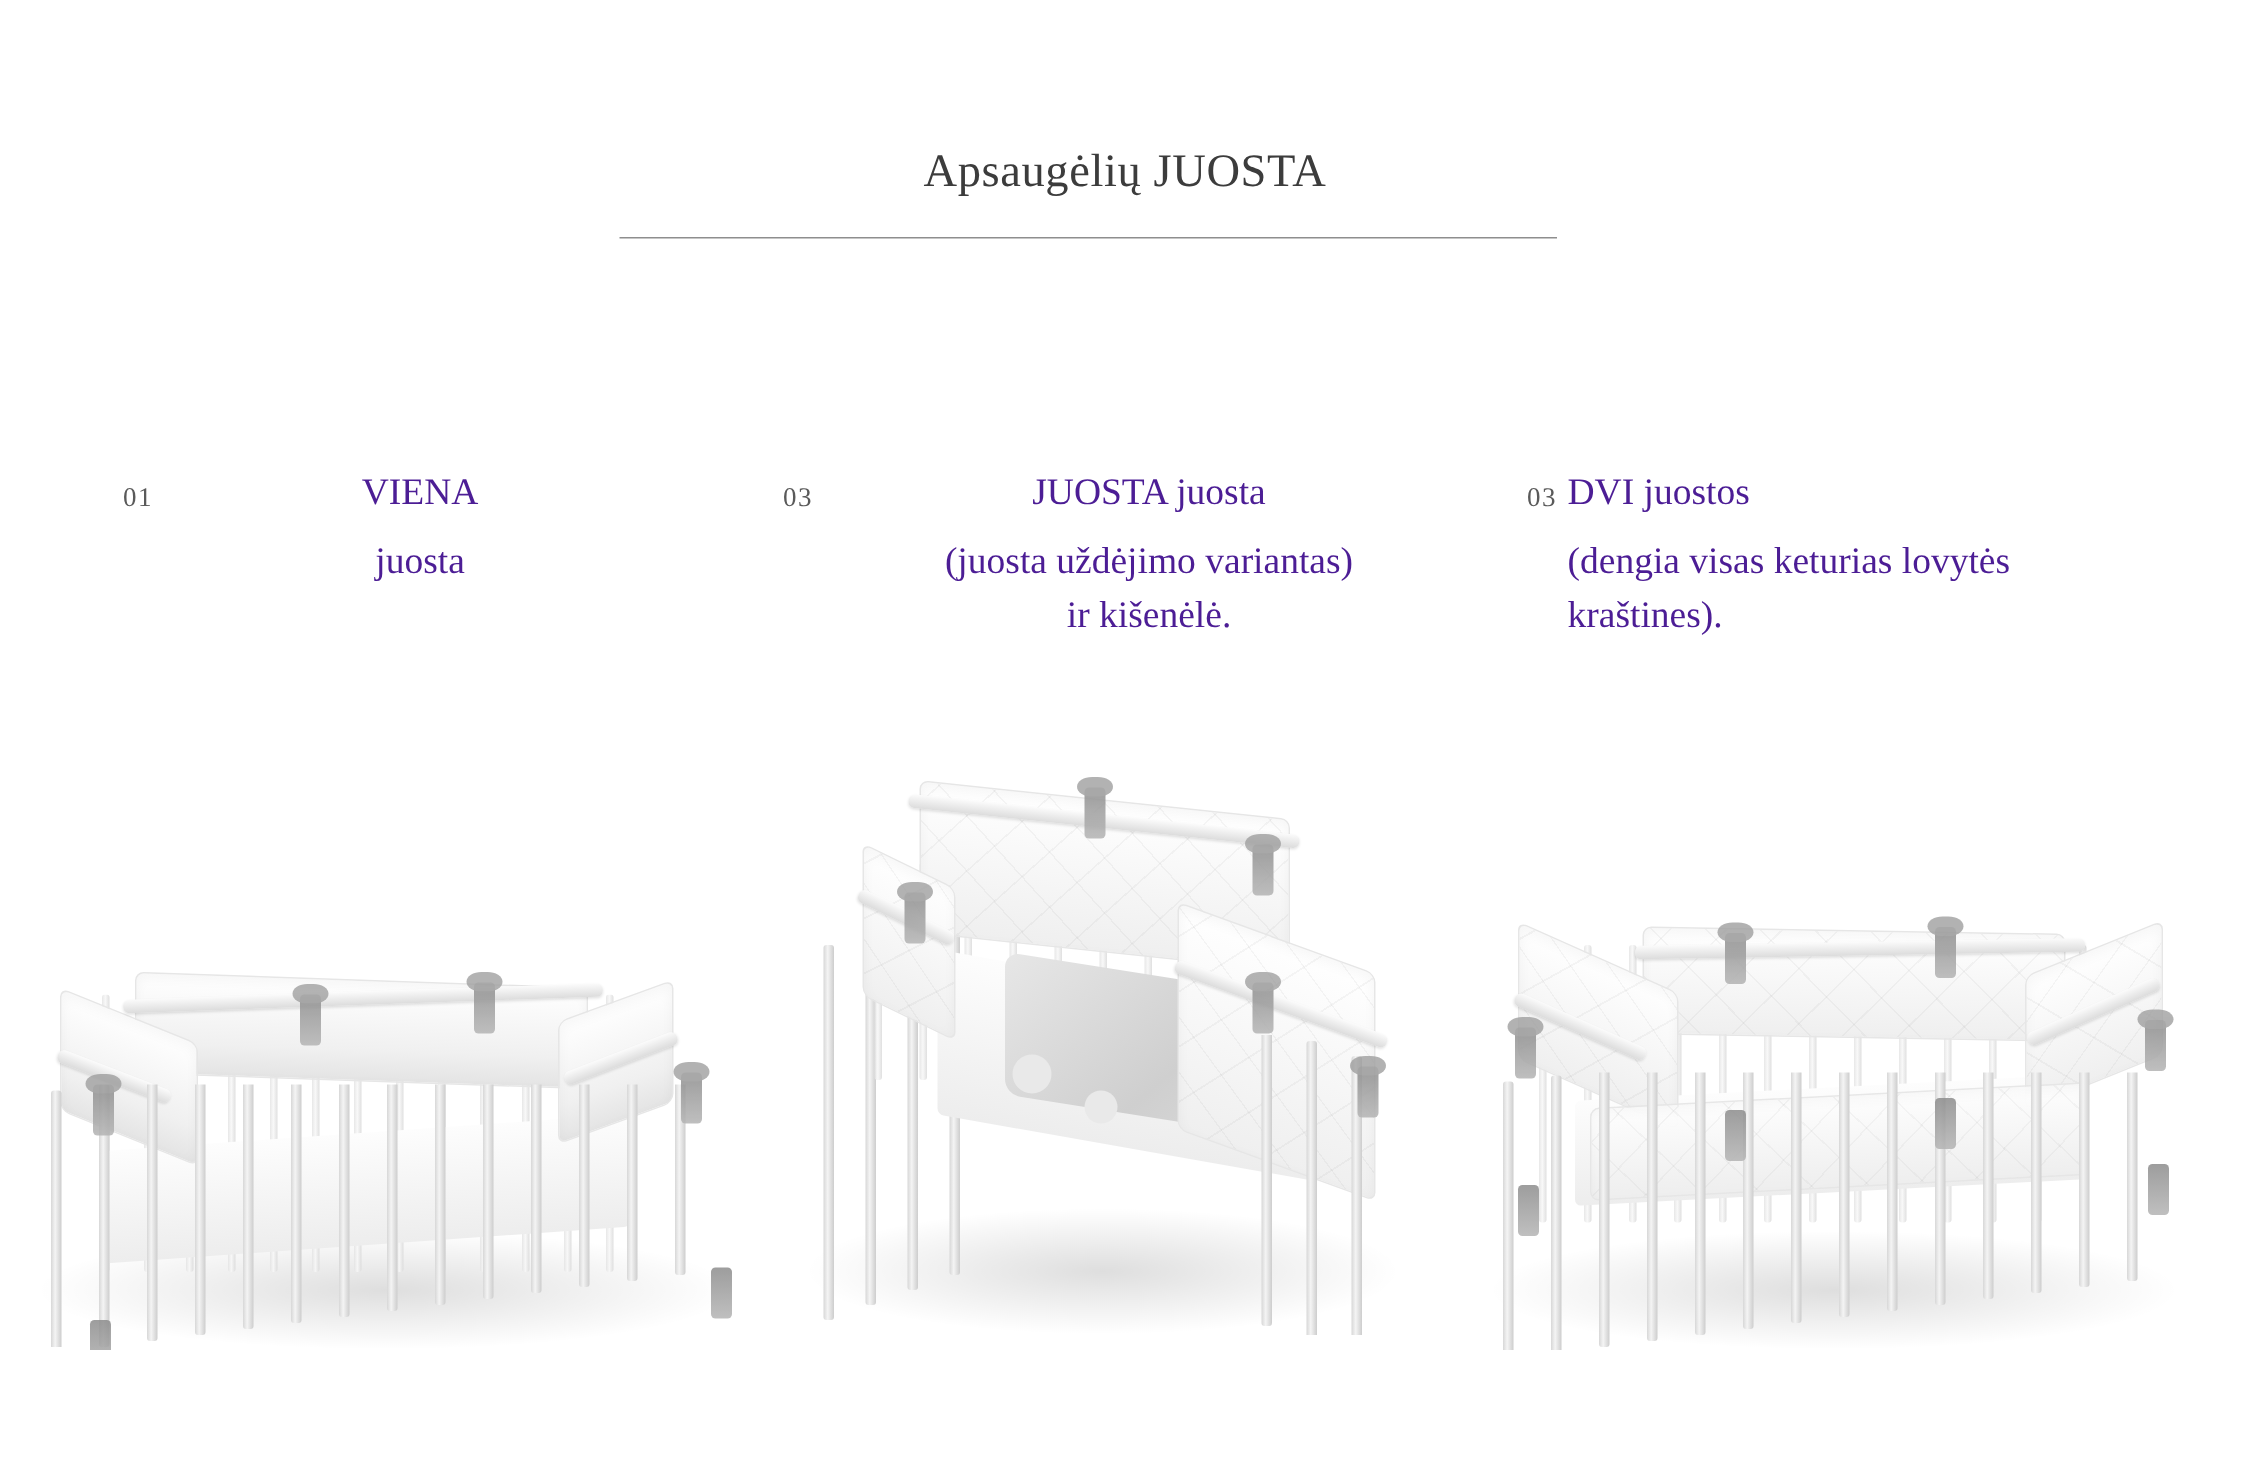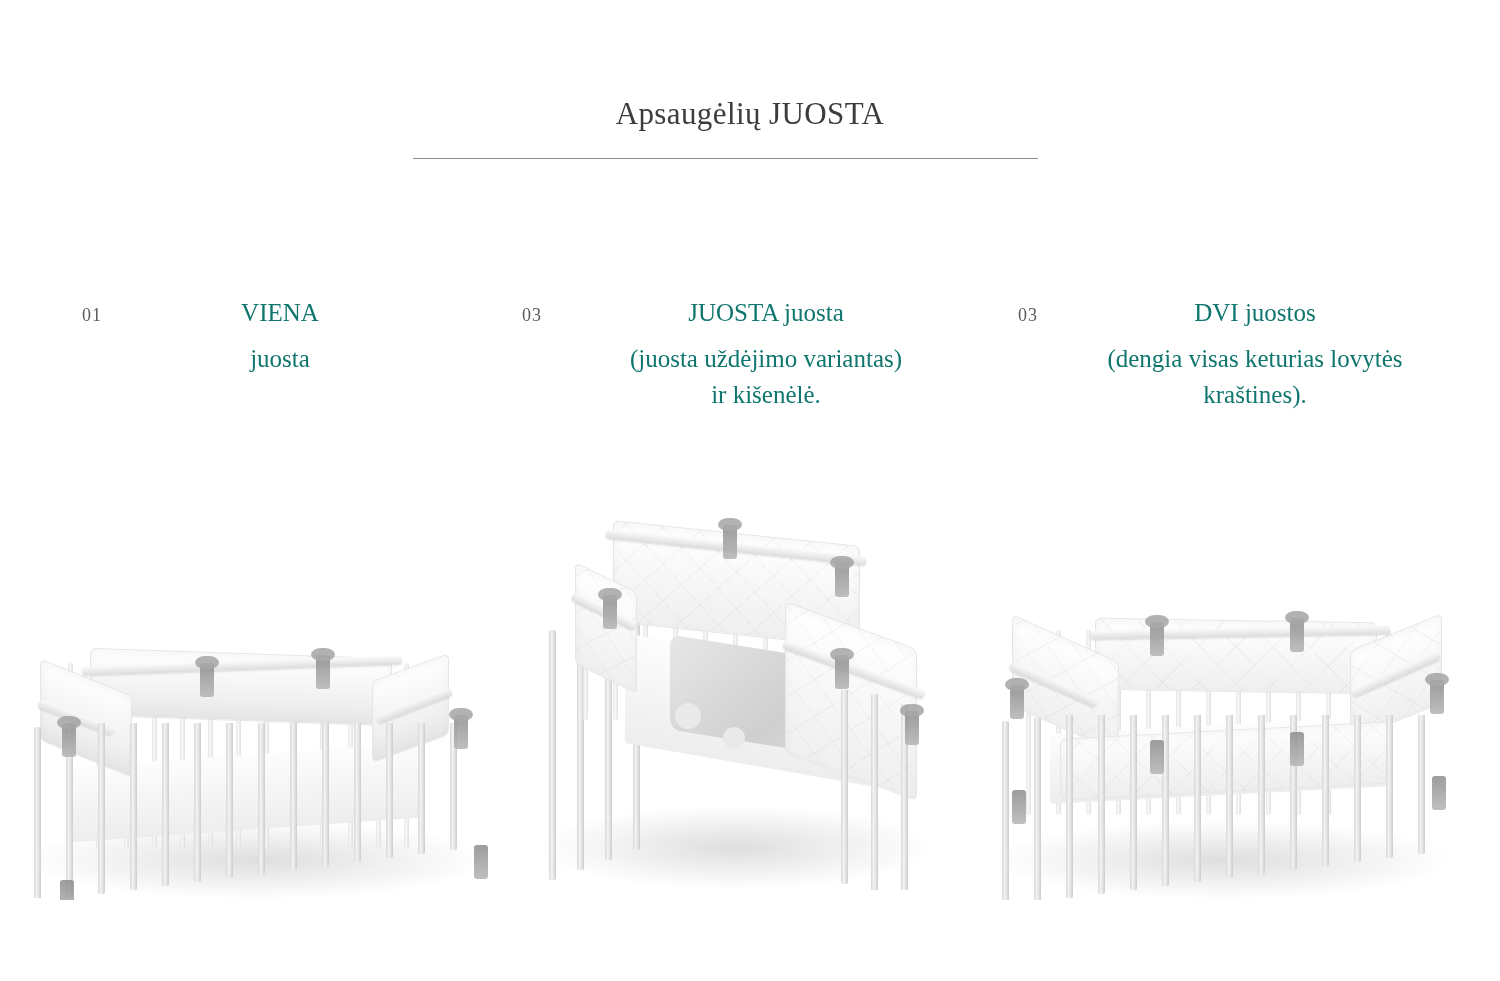--- a/index.html
+++ b/index.html
@@ -50,40 +50,41 @@
     top: 0;
     width: 490px;
   }
   .col-1 { left: 10px; }
   .col-2 { left: 500px; }
   .col-3 { left: 985px; }
 
   .col-head {
     position: relative;
     height: 46px;
+    margin-top: 16px;
   }
   .col-num {
     position: absolute;
     top: 10px;
     font-size: 18px;
     color: #5a5a5a;
     letter-spacing: 1px;
   }
   .col-1 .col-num { left: 72px; }
   .col-2 .col-num { left: 22px; }
   .col-3 .col-num { left: 33px; }
 
   .col-text {
     font-size: 25px;
     line-height: 1.42;
-    color: #0f766e;
+    color: #4c1d95;
   }
   .col-1 .col-text { text-align: center; padding: 0 60px 0 110px; }
   .col-2 .col-text { text-align: center; padding: 0 18px 0 60px; }
-  .col-3 .col-text { text-align: center; padding: 0 10px 0 60px; }
+  .col-3 .col-text { padding: 0 10px 0 60px; }
 
   .col-text .line { display: block; white-space: nowrap; }
   .col-1 .col-text .line:first-child { margin-bottom: 4px; }
 
   
   .headline-row {
     position: relative;
   }
 
   

